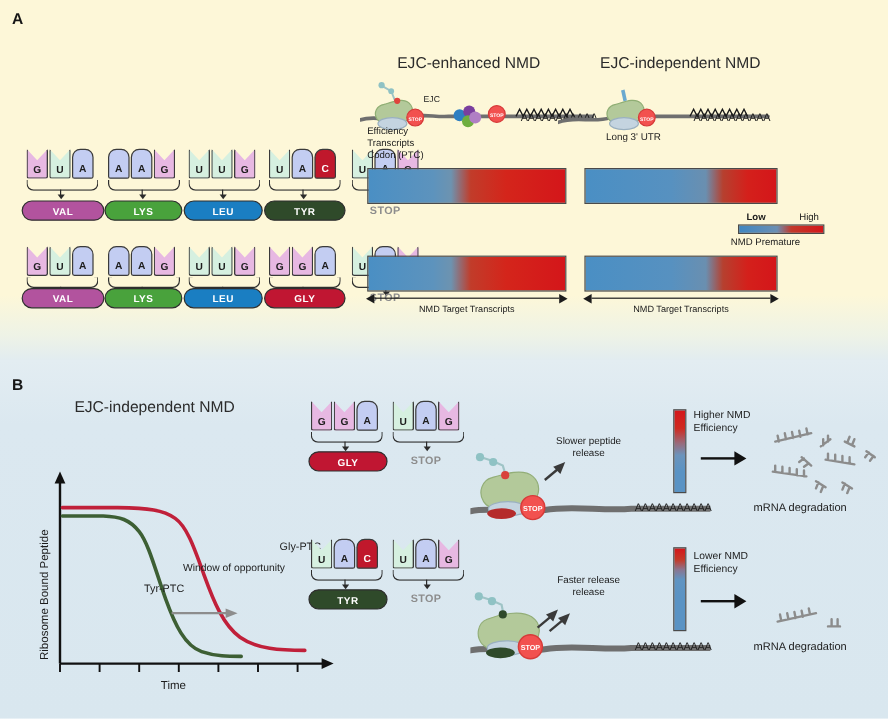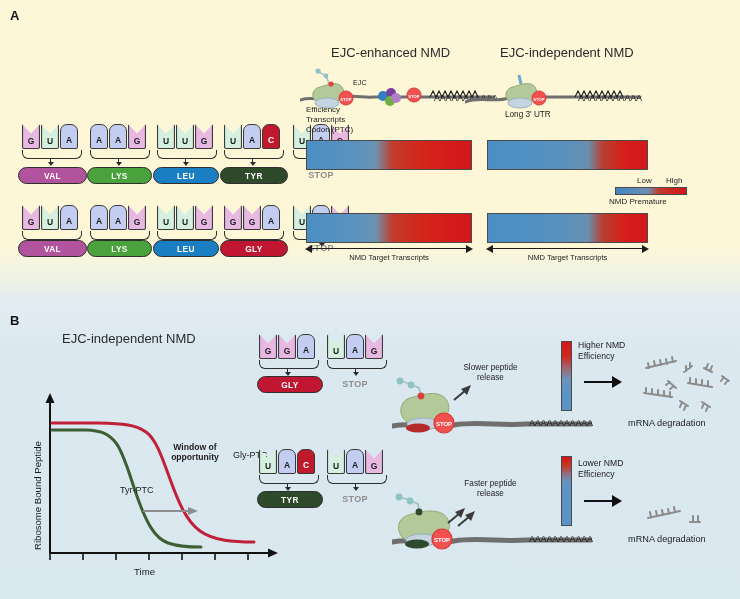--- a/index.html
+++ b/index.html
@@ -271,21 +271,21 @@
       <text x="74" y="38.5" font-size="4.2" font-family="Liberation Sans, sans-serif" fill="#ffffff" font-weight="bold" text-anchor="middle">STOP</text>
     </g>
     <path d="M110,35 l3,-6 l3,6 l3,-6 l3,6 l3,-6 l3,6 l3,-6 l3,6 l3,-6 l3,6 l3,-6 l3,6 l3,-6 l3,6 l3,-6 l3,6" stroke="#1c1c1c" stroke-width="1.1" fill="none"></path>
   </svg>
   <div class="small-lab" style="left:505px;top:110px;font-size:8.2px;">Long 3' UTR</div>
   <div class="polyA" style="left:578px;top:93px;">AAAAAAAAAAA</div>
 
   <div class="heatbar hb-enhanced" style="left:306px;top:140px;width:166px;height:30px;"></div>
   <div class="heatbar hb-independent" style="left:487px;top:140px;width:161px;height:30px;"></div>
 
-  <div class="legend-lab" style="left:637px;top:176px;">Low</div>
+  <div class="legend-lab" style="left:622px;top:176px;font-weight:bold;">Low</div>
   <div class="legend-lab" style="left:666px;top:176px;">High</div>
   <div class="legend-bar" style="left:615px;top:187px;width:72px;height:8px;"></div>
   <div class="legend-lab" style="left:609px;top:197px;">NMD Premature</div>
 
   <div class="heatbar hb-enhanced" style="left:306px;top:213px;width:166px;height:30px;"></div>
   <div class="heatbar hb-independent" style="left:487px;top:213px;width:161px;height:30px;"></div>
 
   <div class="axis-line" style="left:312px;top:248px;width:154px;"></div>
   <div class="axis-head left" style="left:305px;top:245px;"></div>
   <div class="axis-head right" style="left:466px;top:245px;"></div>
@@ -325,21 +325,21 @@
              C140,116 148,136 162,146 C176,156 196,157 216,157" stroke="#c0203a" stroke-width="3" fill="none" stroke-linecap="round"></path>
 
     <path d="M14,45 L48,45 C62,45.5 70,48 78,58 C86,68 92,92 100,114
              C108,136 116,153 130,158 C142,162 152,162 163,162" stroke="#3d5f34" stroke-width="3" fill="none" stroke-linecap="round"></path>
 
     <line x1="105" y1="126" x2="152" y2="126" stroke="#8d8d8d" stroke-width="1.8"></line>
     <polygon points="160,126 150,122 150,130" fill="#8d8d8d"></polygon>
   </svg>
   <div class="curve-lab" style="left:233px;top:450px;">Gly-PTC</div>
   <div class="curve-lab" style="left:120px;top:485px;">Tyr-PTC</div>
-  <div class="win-lab" style="left:150px;top:442px;width:90px;font-weight:bold;">Window of opportunity</div>
+  <div class="win-lab" style="left:150px;top:468px;width:90px;">Window of opportunity</div>
   <div class="chart-xlab" style="left:134px;top:566px;">Time</div>
 
   <div class="codon" style="left:259px;top:334px;">
     <div class="nt notch nt-G">G</div>
     <div class="nt notch nt-G">G</div>
     <div class="nt flat nt-A">A</div>
   </div>
   <div class="bracket" style="left:259px;top:360px;"></div>
   <div class="arrow-stem" style="left:287px;top:368px;height:6px;"></div>
   <div class="down-arrow" style="left:284.6px;top:372px;"></div>
@@ -435,21 +435,21 @@
       <circle cx="50" cy="51" r="10" fill="#f2514f" stroke="#d63b39" stroke-width="1.2"></circle>
       <text x="50" y="54" font-size="6" font-family="Liberation Sans, sans-serif" fill="#ffffff" font-weight="bold" text-anchor="middle">STOP</text>
     </g>
 
     <line x1="56" y1="35" x2="68" y2="25" stroke="#3a3a3a" stroke-width="2"></line>
     <polygon points="73,20 63,24 69,30" fill="#3a3a3a"></polygon>
     <line x1="66" y1="38" x2="78" y2="28" stroke="#3a3a3a" stroke-width="2"></line>
     <polygon points="83,23 73,27 79,33" fill="#3a3a3a"></polygon>
   </svg>
   <div class="small-lab" style="left:443px;top:479px;width:95px;text-align:center;font-size:8.2px;">
-    <div>Faster peptide</div>
+    <div>Faster release</div>
     <div>release</div>
   </div>
   <div class="polyA" style="left:529px;top:534px;">AAAAAAAAAAA</div>
 
   <div class="vbar lower" style="left:561px;top:456px;width:11px;height:70px;"></div>
   <div class="vbar-lab" style="left:578px;top:458px;">
     <div>Lower NMD</div>
     <div>Efficiency</div>
   </div>
   <div class="blk-arrow-stem" style="left:584px;top:500px;width:29px;"></div>

